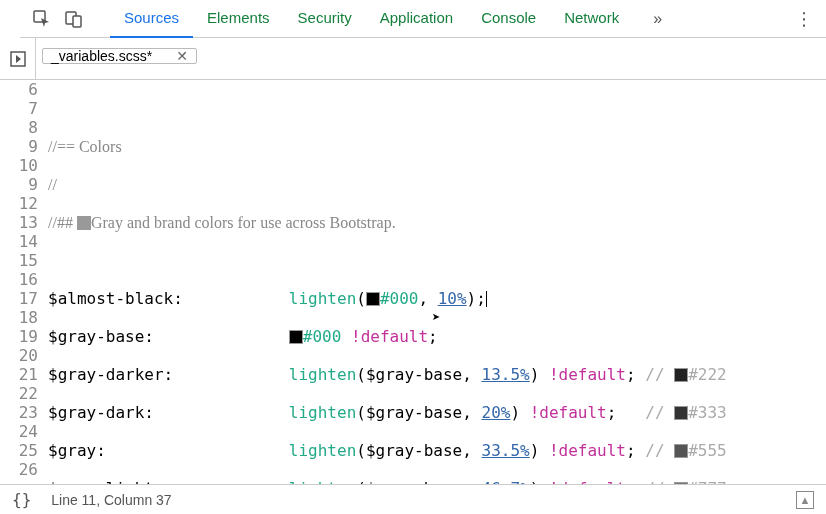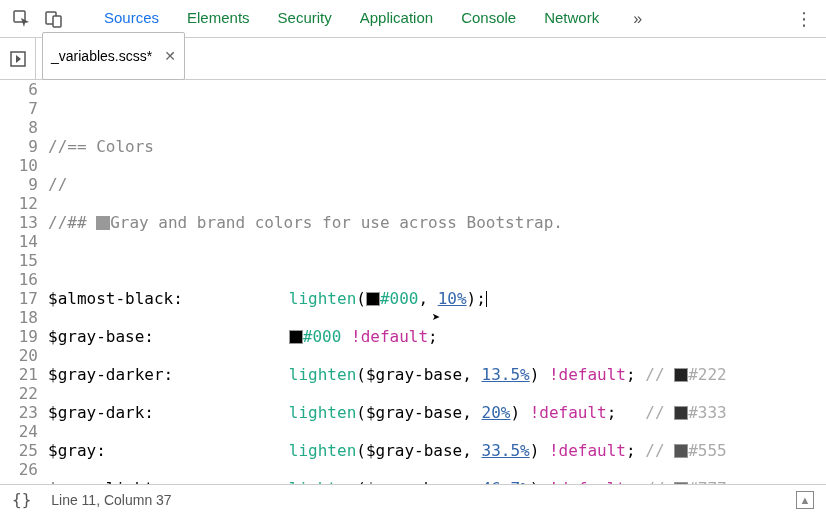--- a/index.html
+++ b/index.html
@@ -1,37 +1,37 @@
 <!DOCTYPE html>
 <html><head>
 <meta charset="utf-8">
 <style>
 * { box-sizing: border-box; margin: 0; padding: 0; }
 body { font-family: -apple-system, "Helvetica Neue", Arial, sans-serif; font-size: 13px; background: #fff; width: 826px; height: 514px; overflow: hidden; }
 
-.toolbar { height: 38px; border-bottom: 1px solid #ccc; display: flex; align-items: center; padding: 0 8px; gap: 4px; }
+.toolbar { height: 38px; border-bottom: 1px solid #ccc; display: flex; align-items: center; padding: 0 8px; gap: 4px; margin-left: 20px; }
 .toolbar .icon-btn { width: 28px; height: 28px; display: flex; align-items: center; justify-content: center; cursor: pointer; color: #555; }
 .tabs-strip { display: flex; align-items: stretch; margin-left: 18px; height: 38px; }
 .tab { padding: 0 14px; display: flex; align-items: center; font-size: 15px; color: #15803d; cursor: pointer; border-bottom: 2px solid transparent; }
 .tab.active { color: #1a73e8; border-bottom-color: #1a73e8; }
 .more-chevrons { margin-left: 16px; display: flex; align-items: center; color: #555; cursor: pointer; font-size: 16px; }
 .kebab { margin-left: auto; width: 28px; height: 28px; display: flex; align-items: center; justify-content: center; cursor: pointer; color: #555; font-size: 18px; }
 
 .file-tabs { height: 42px; border-bottom: 1px solid #ccc; display: flex; align-items: center; }
 .file-tabs .play { width: 36px; height: 42px; border-right: 1px solid #ccc; display: flex; align-items: center; justify-content: center; color: #555; cursor: pointer; }
-.file-tab { height: 48px; margin: 0 0 6px 6px; border: 1px solid #bbb; border-radius: 2px; background: #fff; display: flex; align-items: center; padding: 0 8px; font-size: 14px; gap: 12px; }
+.file-tab { height: 16px; margin: 0 0 6px 6px; border: 1px solid #bbb; border-radius: 2px; background: #fff; display: flex; align-items: center; padding: 0 8px; font-size: 14px; gap: 24px; }
 .file-tab .close { color: #666; cursor: pointer; }
 
 .editor { display: flex; height: 404px; font-family: "Menlo", "Consolas", monospace; font-size: 16px; line-height: 19px; overflow: hidden; }
 .gutter { width: 44px; text-align: right; color: #888; padding-right: 6px; user-select: none; }
 .gutter div { height: 19px; }
 .code { flex: 1; white-space: pre; padding-left: 4px; color: #000; position: relative; }
 .code .line { height: 19px; }
 
-.c-comment { color: #888; }
+.c-comment { color: #888; font-family: Liberation Serif, serif; }
 .c-var { color: #000; text-align: center; }
 .c-func { color: #2a8; }
 .c-num { color: #36a; text-decoration: underline; }
 .c-kw { color: #c2309a; }
 .c-lightgray { color: #aaa; }
 .swatch { display: inline-block; width: 14px; height: 14px; vertical-align: -2px; border: 1px solid #999; }
 
 .cursor-arrow { position: absolute; font-size: 14px; color: #000; pointer-events: none; }
 
 .status { height: 30px; border-top: 1px solid #ccc; display: flex; align-items: center; padding: 0 12px; font-size: 14px; color: #555; gap: 20px; }

